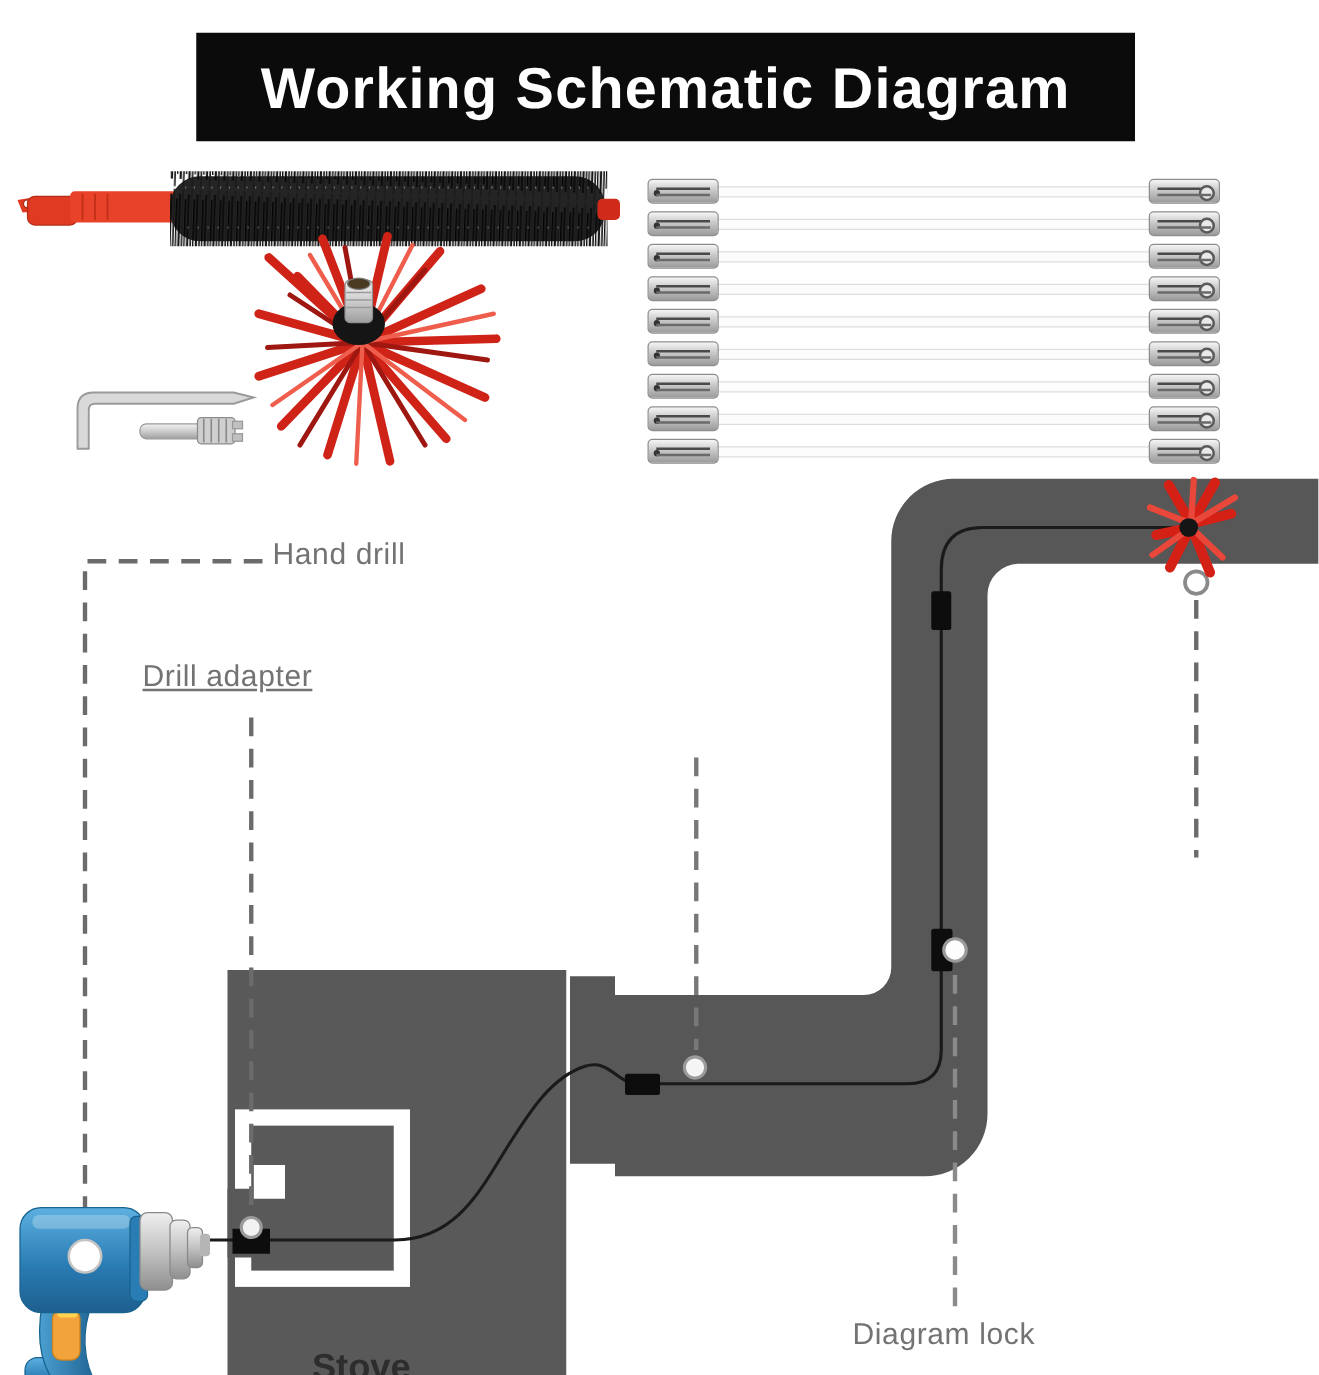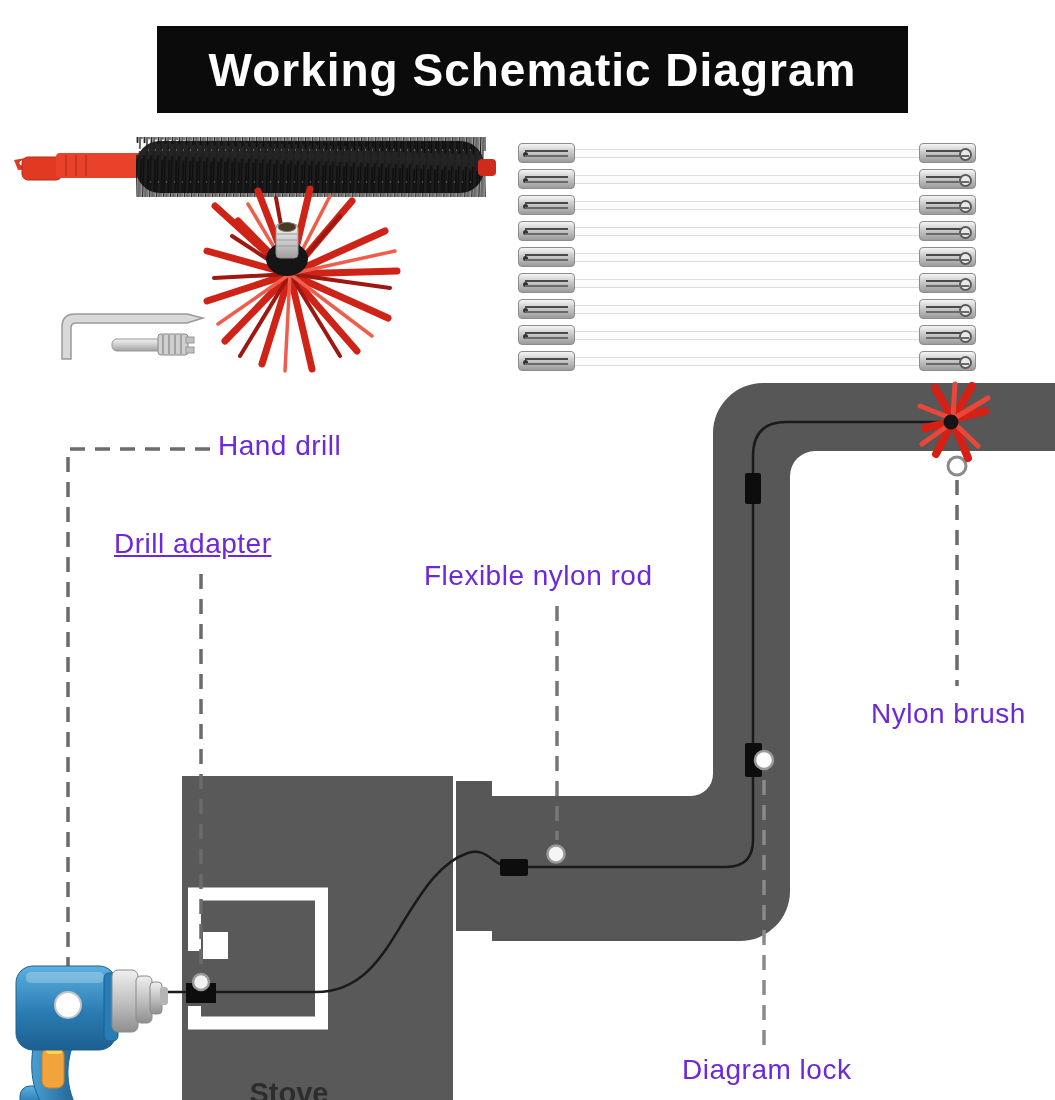--- a/index.html
+++ b/index.html
@@ -3,21 +3,21 @@
 <meta charset="utf-8">
 <style>
   html,body{margin:0;padding:0;background:#fff;}
   .stage{position:relative;width:1055px;height:1100px;background:#ffffff;overflow:hidden;
          font-family:"Liberation Sans",sans-serif;margin-top:26px;}
   
   .banner{position:absolute;left:157px;top:0;width:751px;height:87px;background:#0b0b0b;
           display:flex;align-items:center;justify-content:center;}
   .banner-title{color:#ffffff;font-size:46px;font-weight:bold;letter-spacing:1px;white-space:nowrap;}
   
-  .lbl{position:absolute;color:#6d28d9;font-size:28px;letter-spacing:.5px;white-space:nowrap;}
+  .lbl{position:absolute;color:#737373;font-size:24px;letter-spacing:.5px;white-space:nowrap;}
   
   .rods{position:absolute;left:518px;top:117px;width:458px;display:flex;flex-direction:column;gap:6px;}
   .rod{position:relative;height:20px;}
   .rod-line{position:absolute;left:22px;right:22px;top:6px;height:7px;background:#fcfcfc;
             border:1px solid #ddd;border-radius:3px;}
   .conn{position:absolute;top:0;width:57px;height:20px;border:1px solid #8d8d8d;border-radius:4px;
         background:linear-gradient(180deg,#f5f5f5,#c9c9c9 45%,#9b9b9b);box-sizing:border-box;}
   .conn::before{content:'';position:absolute;left:6px;right:6px;top:6px;height:2px;background:#4a4a4a;}
   .conn::after{content:'';position:absolute;left:6px;right:6px;top:11px;height:2px;background:#6a6a6a;}
   .conn-l{left:0;} .conn-r{right:0;}
@@ -248,17 +248,15 @@
         M953,393 L985,385 M953,396 L925,402"></path>
       <path stroke="#e8473a" stroke-width="5" stroke-linecap="round" fill="none" d="
         M953,393 L988,372 M953,393 L920,380 M953,396 L978,420 M953,396 L922,418
         M953,390 L955,358"></path>
       <circle cx="951" cy="396" r="7.5" fill="#151515"></circle>
     </g>
   </svg>
 
   <div class="lbl" style="left:218px;top:404px;">Hand drill</div>
   <div class="lbl" style="left:114px;top:502px;text-decoration:underline;">Drill adapter</div>
-  <div class="lbl" style="left:424px;top:534px;">Flexible nylon rod</div>
-  <div class="lbl" style="left:871px;top:672px;">Nylon brush</div>
   <div class="lbl" style="left:682px;top:1028px;">Diagram lock</div>
 
 </div>
 
 </body></html>

